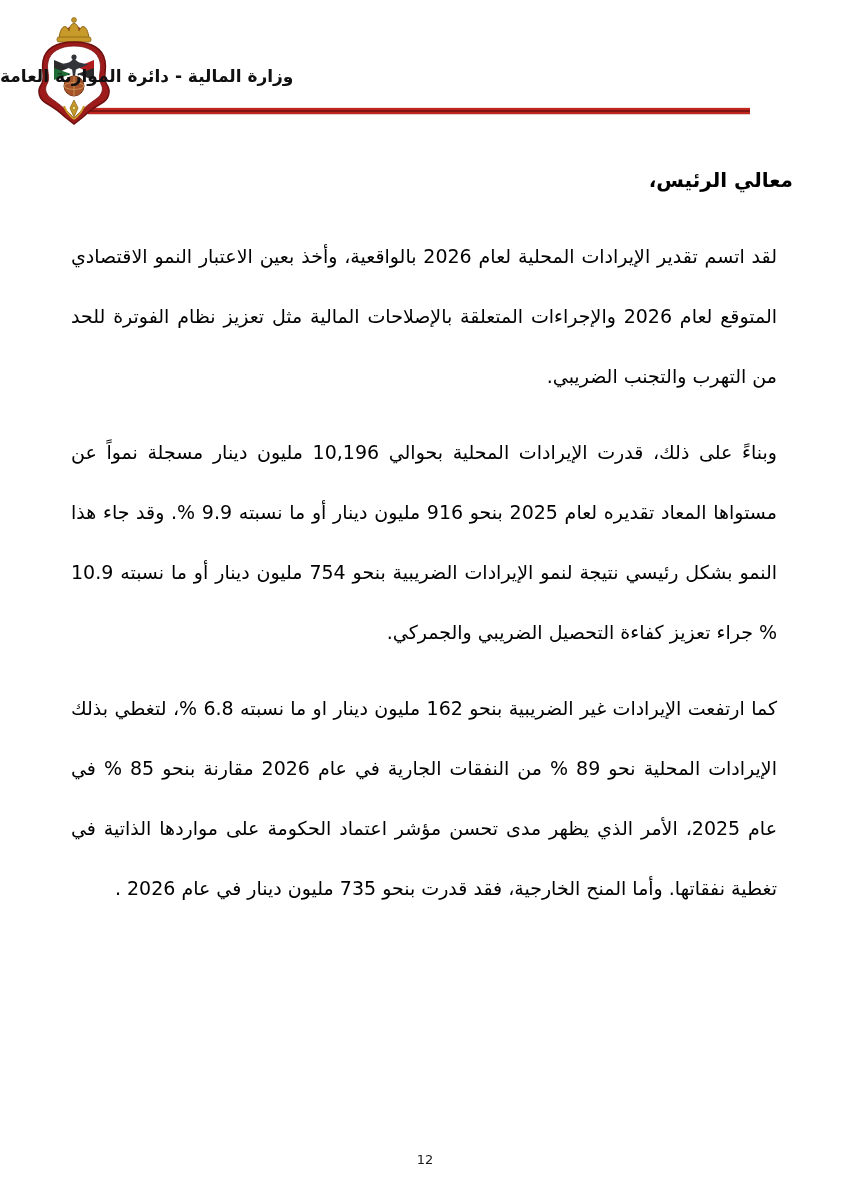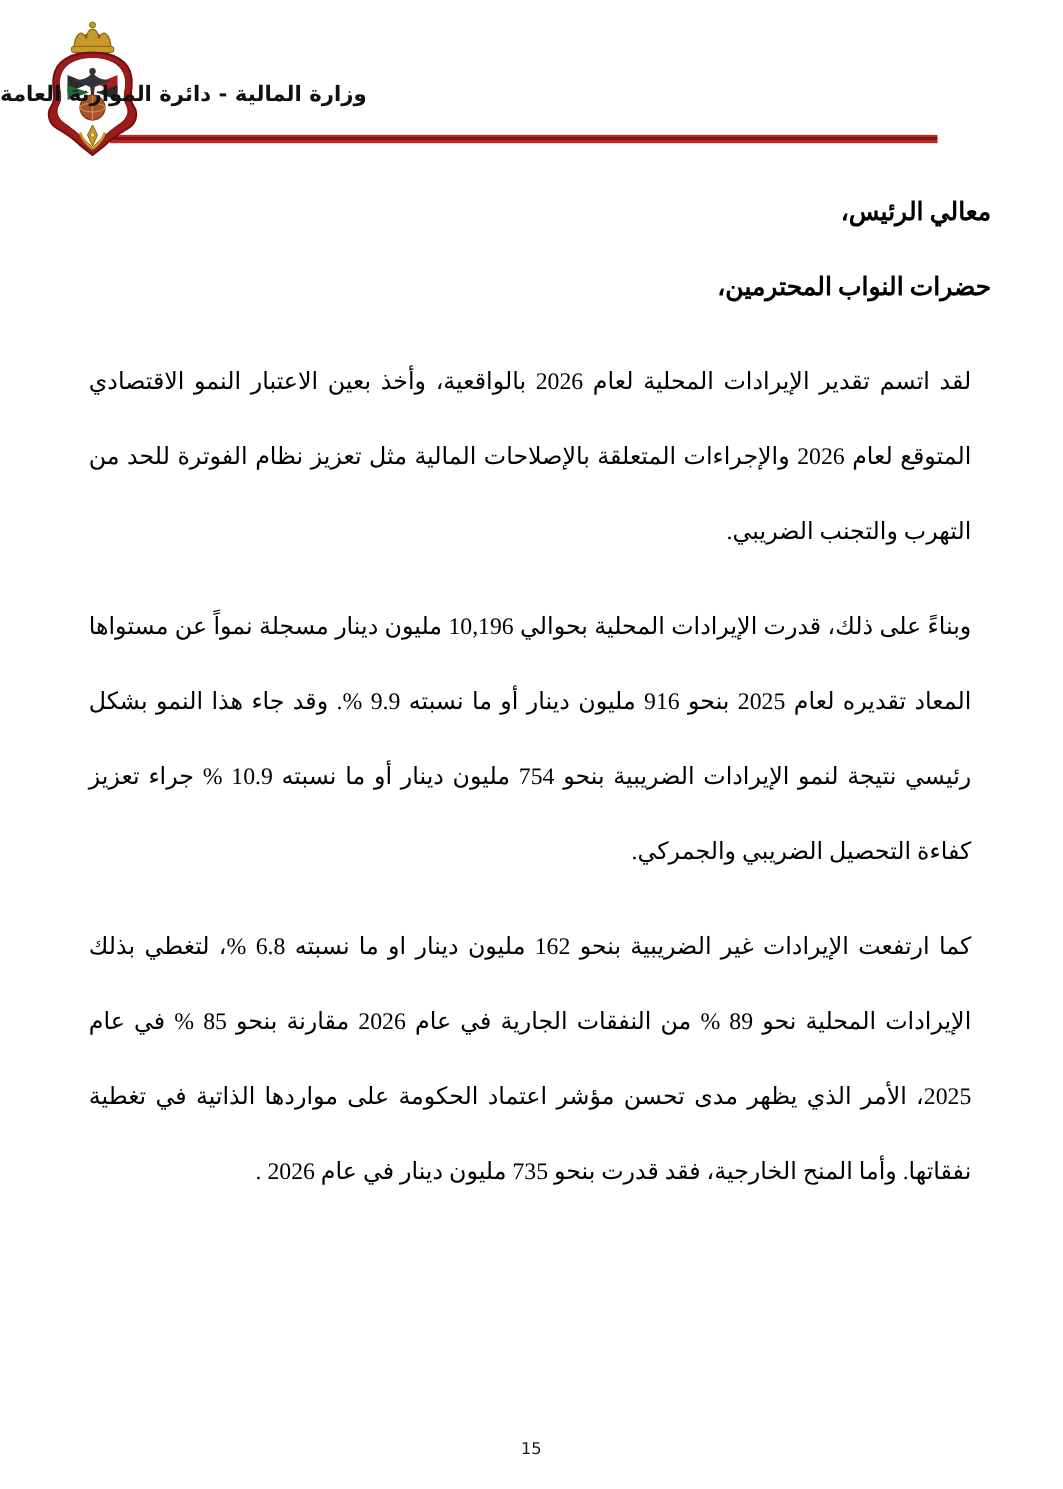--- a/index.html
+++ b/index.html
@@ -38,23 +38,22 @@
     background: linear-gradient(to bottom,
       #f3e2df 0 12%,
       #c1251f 12% 36%,
       #7e1714 36% 62%,
       #c1251f 62% 88%,
       #e7cfc9 88% 100%);
   }
   
   .content {
     position: absolute;
-    top: 140px; right: 57px; left: 55px;
+    top: 150px; right: 57px; left: 55px;
     direction: rtl;
-    font-family: Liberation Serif, serif;
   }
   .salutation {
     margin: 0;
     font-weight: bold;
     font-size: 20px;
     line-height: 60px;
     text-align: right;
   }
   .par {
     margin: 16px;
@@ -108,20 +107,19 @@
       <path d="M38 90 C40 96 44 100 48 103" fill="none" stroke="#c79a2a" stroke-width="2"></path>
       <path d="M58 90 C56 96 52 100 48 103" fill="none" stroke="#c79a2a" stroke-width="2"></path>
       <circle cx="48" cy="92" r="1.8" fill="#f3e27a" stroke="#8a6414" stroke-width="0.6"></circle>
     </svg>
   </div>
 
   <div class="ministry-title">وزارة المالية - دائرة الموازنة العامة</div>
 
   <div class="content">
     <p class="salutation">معالي الرئيس،</p>
-    <p class="salutation">حضرات النواب المحترمين،</p>
     <p class="par">لقد اتسم تقدير الإيرادات المحلية لعام 2026 بالواقعية، وأخذ بعين الاعتبار النمو الاقتصادي المتوقع لعام 2026 والإجراءات المتعلقة بالإصلاحات المالية مثل تعزيز نظام الفوترة للحد من التهرب والتجنب الضريبي.</p>
     <p class="par">وبناءً على ذلك، قدرت الإيرادات المحلية بحوالي 10,196 مليون دينار مسجلة نمواً عن مستواها المعاد تقديره لعام 2025 بنحو 916 مليون دينار أو ما نسبته 9.9 %. وقد جاء هذا النمو بشكل رئيسي نتيجة لنمو الإيرادات الضريبية بنحو 754 مليون دينار أو ما نسبته 10.9 % جراء تعزيز كفاءة التحصيل الضريبي والجمركي.</p>
     <p class="par">كما ارتفعت الإيرادات غير الضريبية بنحو 162 مليون دينار او ما نسبته 6.8 %، لتغطي بذلك الإيرادات المحلية نحو 89 % من النفقات الجارية في عام 2026 مقارنة بنحو 85 % في عام 2025، الأمر الذي يظهر مدى تحسن مؤشر اعتماد الحكومة على مواردها الذاتية في تغطية نفقاتها. وأما المنح الخارجية، فقد قدرت بنحو 735 مليون دينار في عام 2026 .</p>
   </div>
 
-  <div class="page-number">15</div>
+  <div class="page-number">12</div>
 </div>
 
 </body></html>

